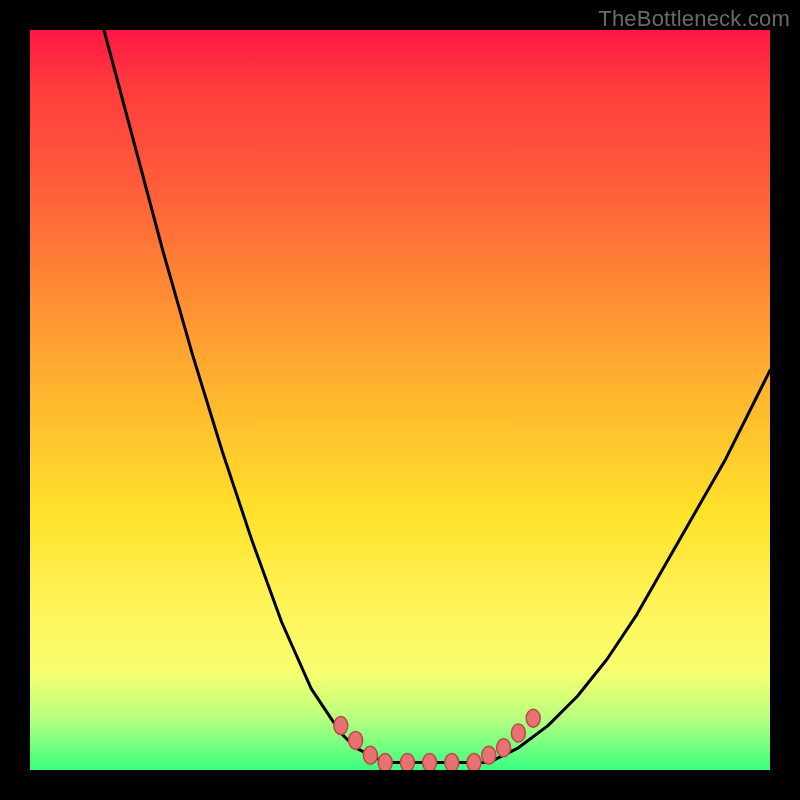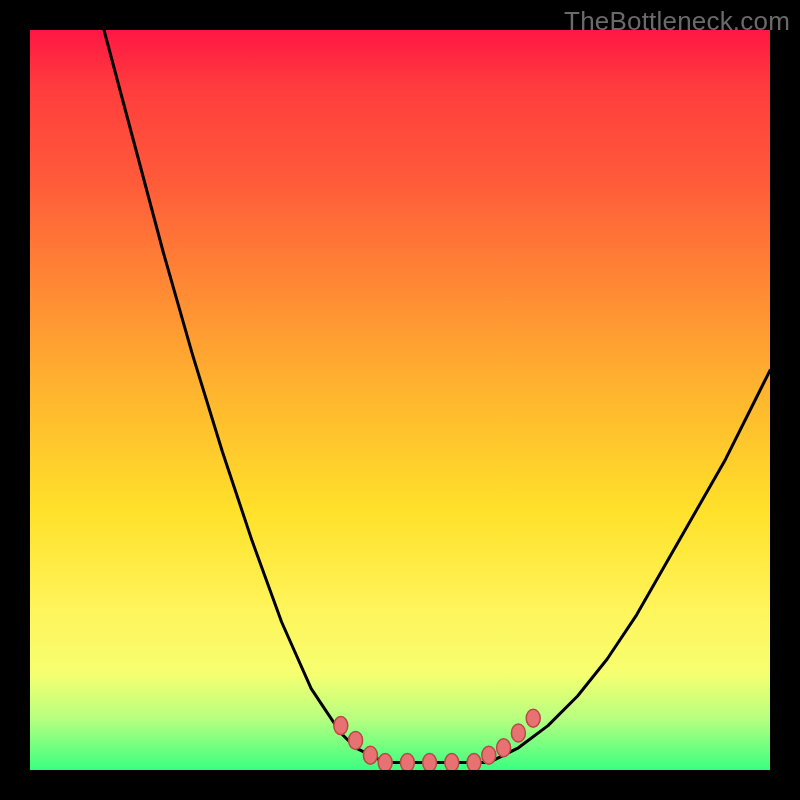--- a/index.html
+++ b/index.html
@@ -36,21 +36,21 @@
       #f6ff70 87%,
       #b8ff80 93%,
       #3aff80 100%
     );
   }
   .watermark {
     position: absolute;
     top: 6px;
     right: 10px;
     color: #6a6a6a;
-    font-size: 26px;
+    font-size: 22px;
     font-weight: 500;
     letter-spacing: 0.2px;
     user-select: none;
   }
   svg.curves {
     position: absolute;
     left: 0;
     top: 0;
     width: 100%;
     height: 100%;

